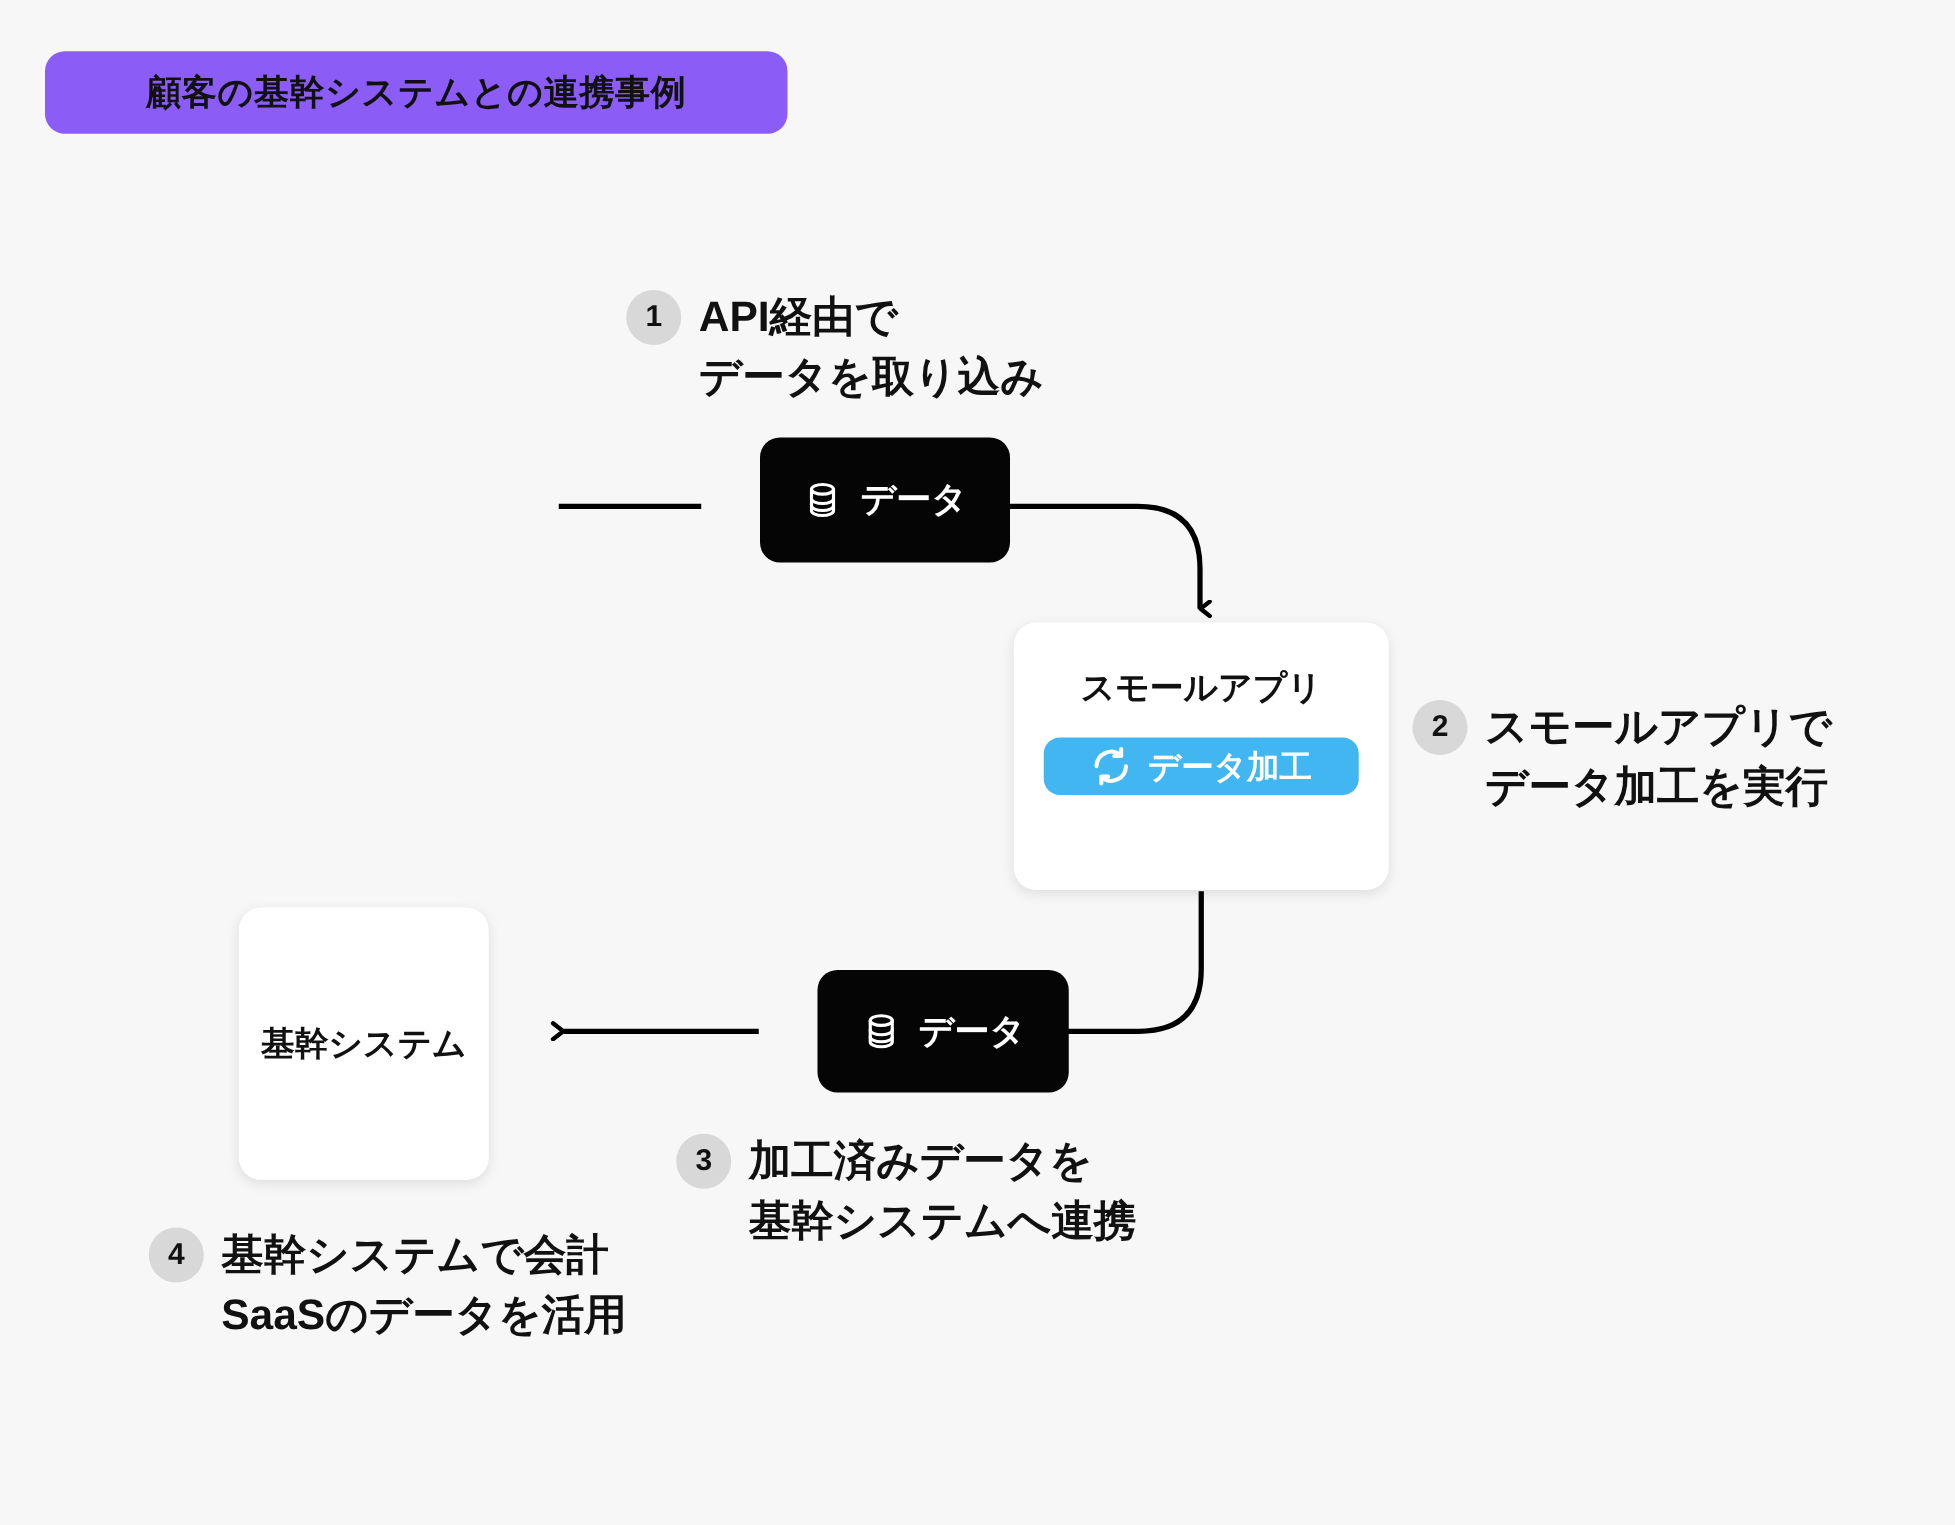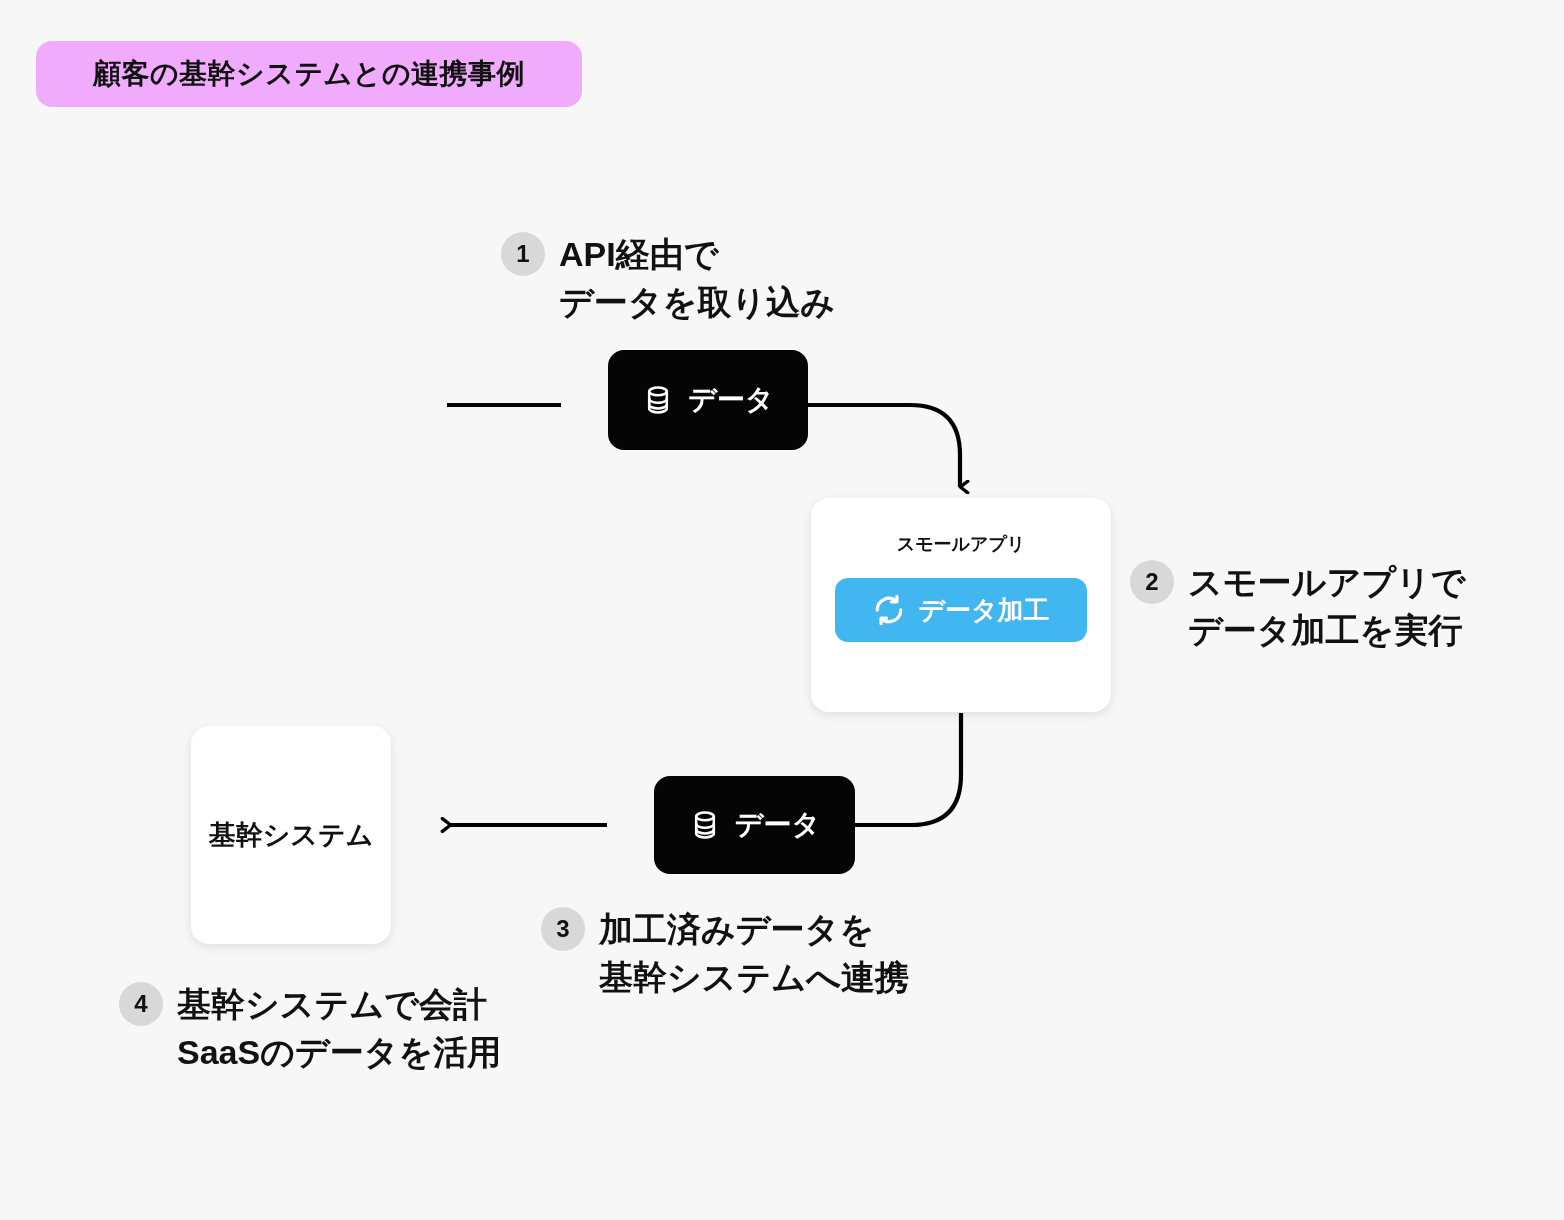--- a/index.html
+++ b/index.html
@@ -19,23 +19,23 @@
     width: 1564px;
     height: 1220px;
     background: #f7f7f7;
   }
 
   
   .title-pill {
     position: absolute;
     left: 36px;
     top: 41px;
-    width: 546px;
+    width: 594px;
     height: 66px;
-    background: #f0abfc;
+    background: #8b5cf6;
     border-radius: 16px;
     display: flex;
     align-items: center;
     justify-content: center;
   }
   .title-pill .title-text {
     font-size: 28px;
     font-weight: bold;
     color: #111111;
     letter-spacing: 0.5px;
@@ -72,27 +72,27 @@
 
   #card-saas   { left: 191px; top: 300px; width: 252px; height: 218px; }
   #card-core   { left: 191px; top: 726px; width: 200px; height: 218px; }
 
   #card-app {
     left: 811px; top: 498px; width: 300px; height: 214px;
     justify-content: flex-start;
     padding-top: 34px;
     box-sizing: border-box;
   }
-  #card-app .node-title { font-size: 18px; text-align: right; }
+  #card-app .node-title { font-size: 27px; text-align: right; }
 
   
   .action-chip {
     margin-top: 22px;
     width: 252px;
-    height: 64px;
+    height: 46px;
     background: #41b6f0;
     border-radius: 13px;
     display: flex;
     align-items: center;
     justify-content: center;
     gap: 12px;
   }
   .action-chip .chip-label {
     font-size: 26px;
     font-weight: bold;

